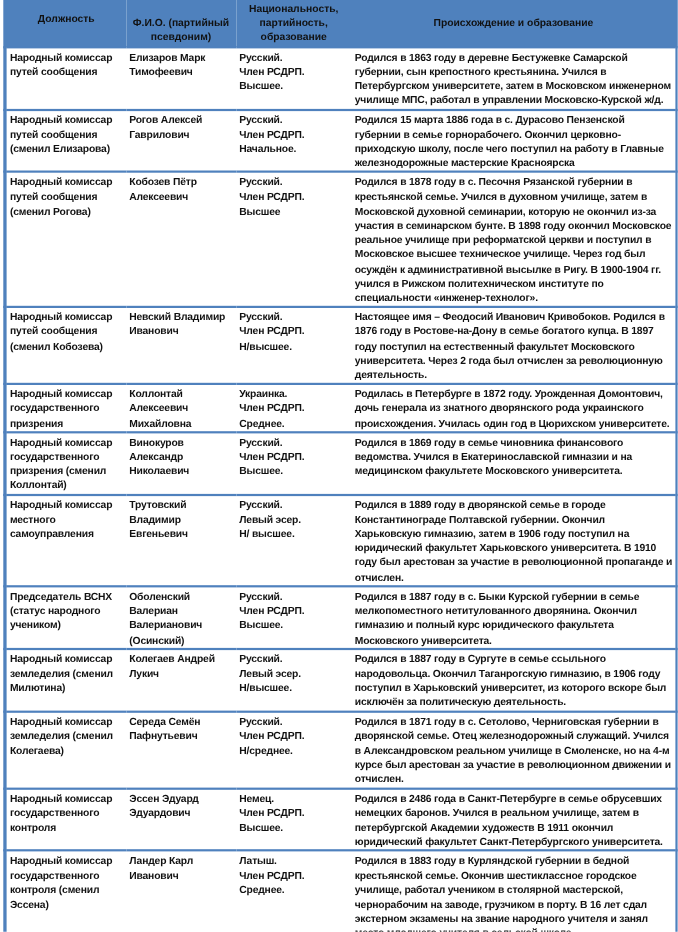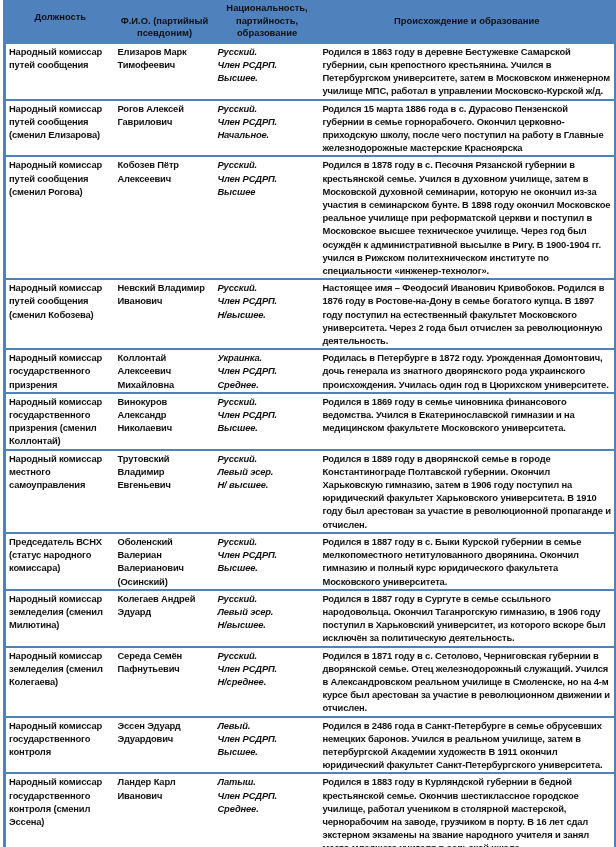--- a/index.html
+++ b/index.html
@@ -34,21 +34,21 @@
     padding: 1px 3px 1px 3px;
     border-top: 2px solid #4f81bd;
     font-weight: bold;
     letter-spacing: -0.15px;
     margin-left: 34px;
   }
   col.c1 { width: 110px; }
   col.c2 { width: 100px; }
   col.c3 { width: 105px; }
   col.c4 { width: 296px; }
-  .ln { display: block; font-style: italic; }
+  .ln { display: block; }
 </style>
 </head>
 <body>
 
 <div class="wrap">
   <table>
     <colgroup>
       <col class="c1">
         <col class="c2">
         <col class="c3">
@@ -127,32 +127,32 @@
     <td>Народный комиссар местного самоуправления</td>
     <td>Трутовский Владимир Евгеньевич</td>
     <td>
             <span class="ln">Русский.</span>
             <span class="ln">Левый эсер.</span>
             <span class="ln">Н/ высшее.</span>
           </td>
     <td>Родился в 1889 году в дворянской семье в городе Константинограде Полтавской губернии. Окончил Харьковскую гимназию, затем в 1906 году поступил на юридический факультет Харьковского университета. В 1910 году был арестован за участие в революционной пропаганде и отчислен.</td>
   </tr>
         <tr>
-    <td>Председатель ВСНХ (статус народного комиссара)</td>
+    <td>Председатель ВСНХ (статус народного учеником)</td>
     <td>Оболенский Валериан Валерианович (Осинский)</td>
     <td>
             <span class="ln">Русский.</span>
             <span class="ln">Член РСДРП.</span>
             <span class="ln">Высшее.</span>
           </td>
     <td>Родился в 1887 году в с. Быки Курской губернии в семье мелкопоместного нетитулованного дворянина. Окончил гимназию и полный курс юридического факультета Московского университета.</td>
   </tr>
         <tr>
     <td>Народный комиссар земледелия (сменил Милютина)</td>
-    <td>Колегаев Андрей Эдуард</td>
+    <td>Колегаев Андрей Лукич</td>
     <td>
             <span class="ln">Русский.</span>
             <span class="ln">Левый эсер.</span>
             <span class="ln">Н/высшее.</span>
           </td>
     <td>Родился в 1887 году в Сургуте в семье ссыльного народовольца. Окончил Таганрогскую гимназию, в 1906 году поступил в Харьковский университет, из которого вскоре был исключён за политическую деятельность.</td>
   </tr>
         <tr>
     <td>Народный комиссар земледелия (сменил Колегаева)</td>
     <td>Середа Семён Пафнутьевич</td>
@@ -160,21 +160,21 @@
             <span class="ln">Русский.</span>
             <span class="ln">Член РСДРП.</span>
             <span class="ln">Н/среднее.</span>
           </td>
     <td>Родился в 1871 году в с. Сетолово, Черниговская губернии в дворянской семье. Отец железнодорожный служащий. Учился в Александровском реальном училище в Смоленске, но на 4-м курсе был арестован за участие в революционном движении и отчислен.</td>
   </tr>
         <tr>
     <td>Народный комиссар государственного контроля</td>
     <td>Эссен Эдуард Эдуардович</td>
     <td>
-            <span class="ln">Левый.</span>
+            <span class="ln">Немец.</span>
             <span class="ln">Член РСДРП.</span>
             <span class="ln">Высшее.</span>
           </td>
     <td>Родился в 2486 года в Санкт-Петербурге в семье обрусевших немецких баронов. Учился в реальном училище, затем в петербургской Академии художеств В 1911 окончил юридический факультет Санкт-Петербургского университета.</td>
   </tr>
         <tr>
     <td>Народный комиссар государственного контроля (сменил Эссена)</td>
     <td>Ландер Карл Иванович</td>
     <td>
             <span class="ln">Латыш.</span>

